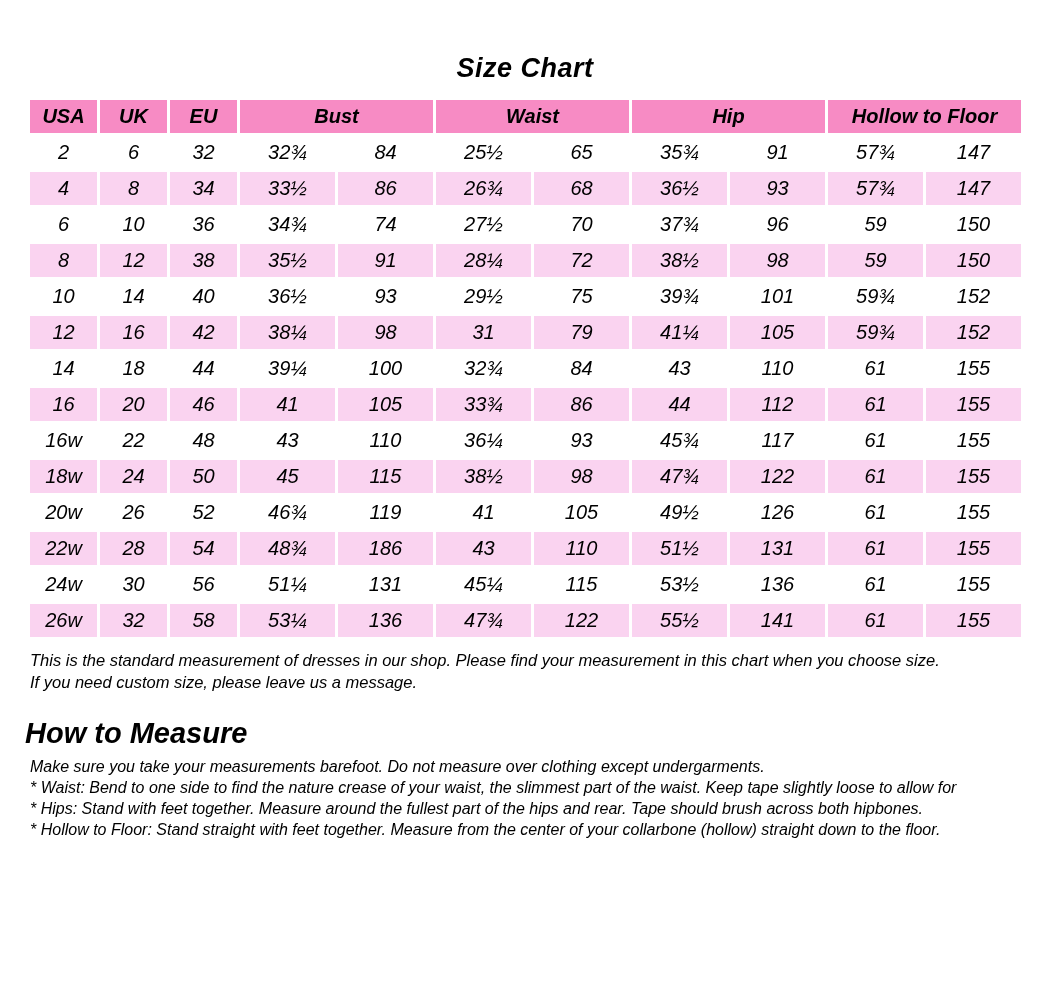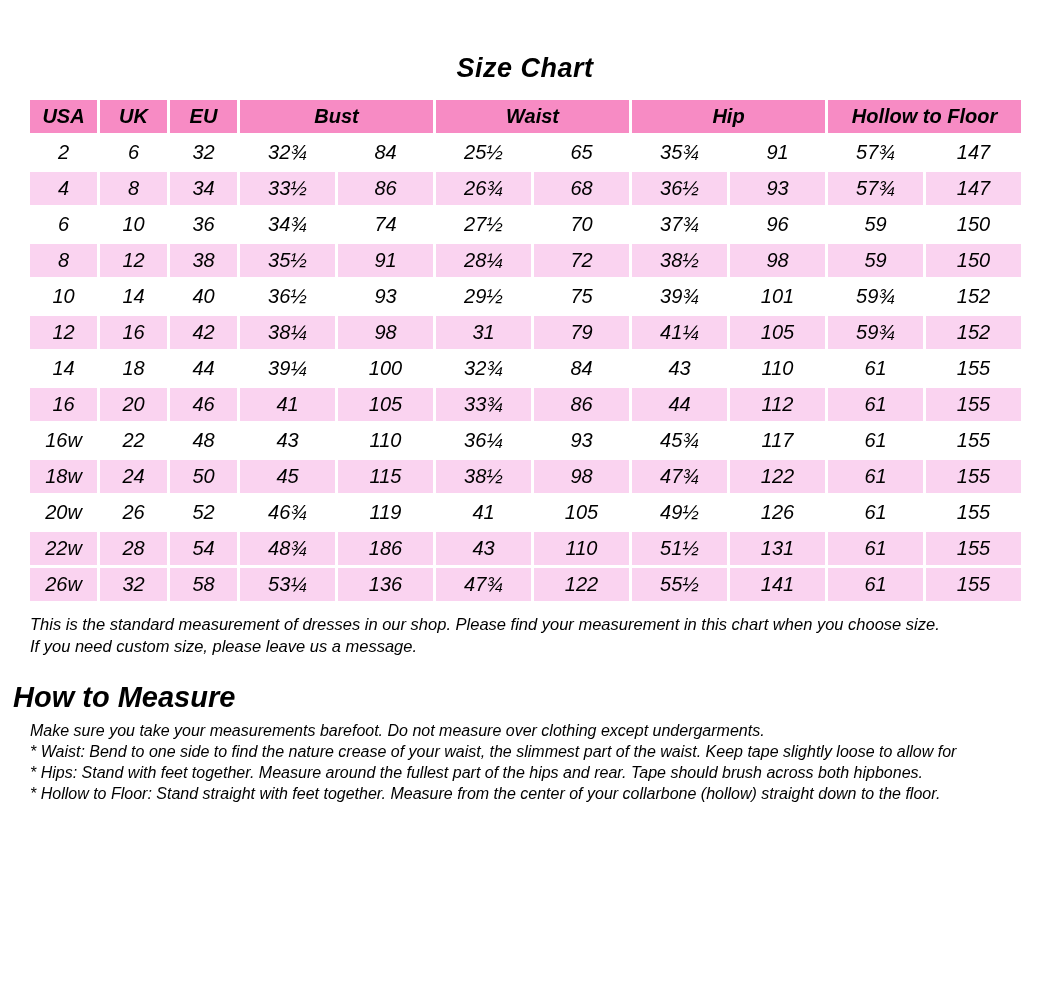--- a/index.html
+++ b/index.html
@@ -48,21 +48,21 @@
   .wide{width:95px;min-width:95px;}
   tr.row-white td{background:#ffffff;}
   tr.row-pink td{background:var(--row-pink);}
   .notes{
     margin:9px 0 6px 30px;
     font-size:16.5px;
     line-height:22px;
   }
   .notes div{white-space:nowrap;}
   .htm-heading{
-    margin:24px 0 6px 13px;
+    margin:24px 0 6px 25px;
     font-size:29px;
     font-weight:bold;
   }
   .measure-lines{margin-left:30px;}
   .measure-line{
     font-size:16px;
     line-height:21px;
     white-space:nowrap;
   }
   .measure-line.indent{padding-left:18px;}
@@ -236,20 +236,33 @@
           <td class="narrow">54</td>
           <td class="wide">48¾</td>
           <td class="wide">186</td>
           <td class="wide">43</td>
           <td class="wide">110</td>
           <td class="wide">51½</td>
           <td class="wide">131</td>
           <td class="wide">61</td>
           <td class="wide">155</td>
         </tr>
+        <tr class="row-white">
+          <td class="narrow">24w</td>
+          <td class="narrow">30</td>
+          <td class="narrow">56</td>
+          <td class="wide">51¼</td>
+          <td class="wide">131</td>
+          <td class="wide">45¼</td>
+          <td class="wide">115</td>
+          <td class="wide">53½</td>
+          <td class="wide">136</td>
+          <td class="wide">61</td>
+          <td class="wide">155</td>
+        </tr>
         <tr class="row-pink">
           <td class="narrow">26w</td>
           <td class="narrow">32</td>
           <td class="narrow">58</td>
           <td class="wide">53¼</td>
           <td class="wide">136</td>
           <td class="wide">47¾</td>
           <td class="wide">122</td>
           <td class="wide">55½</td>
           <td class="wide">141</td>

